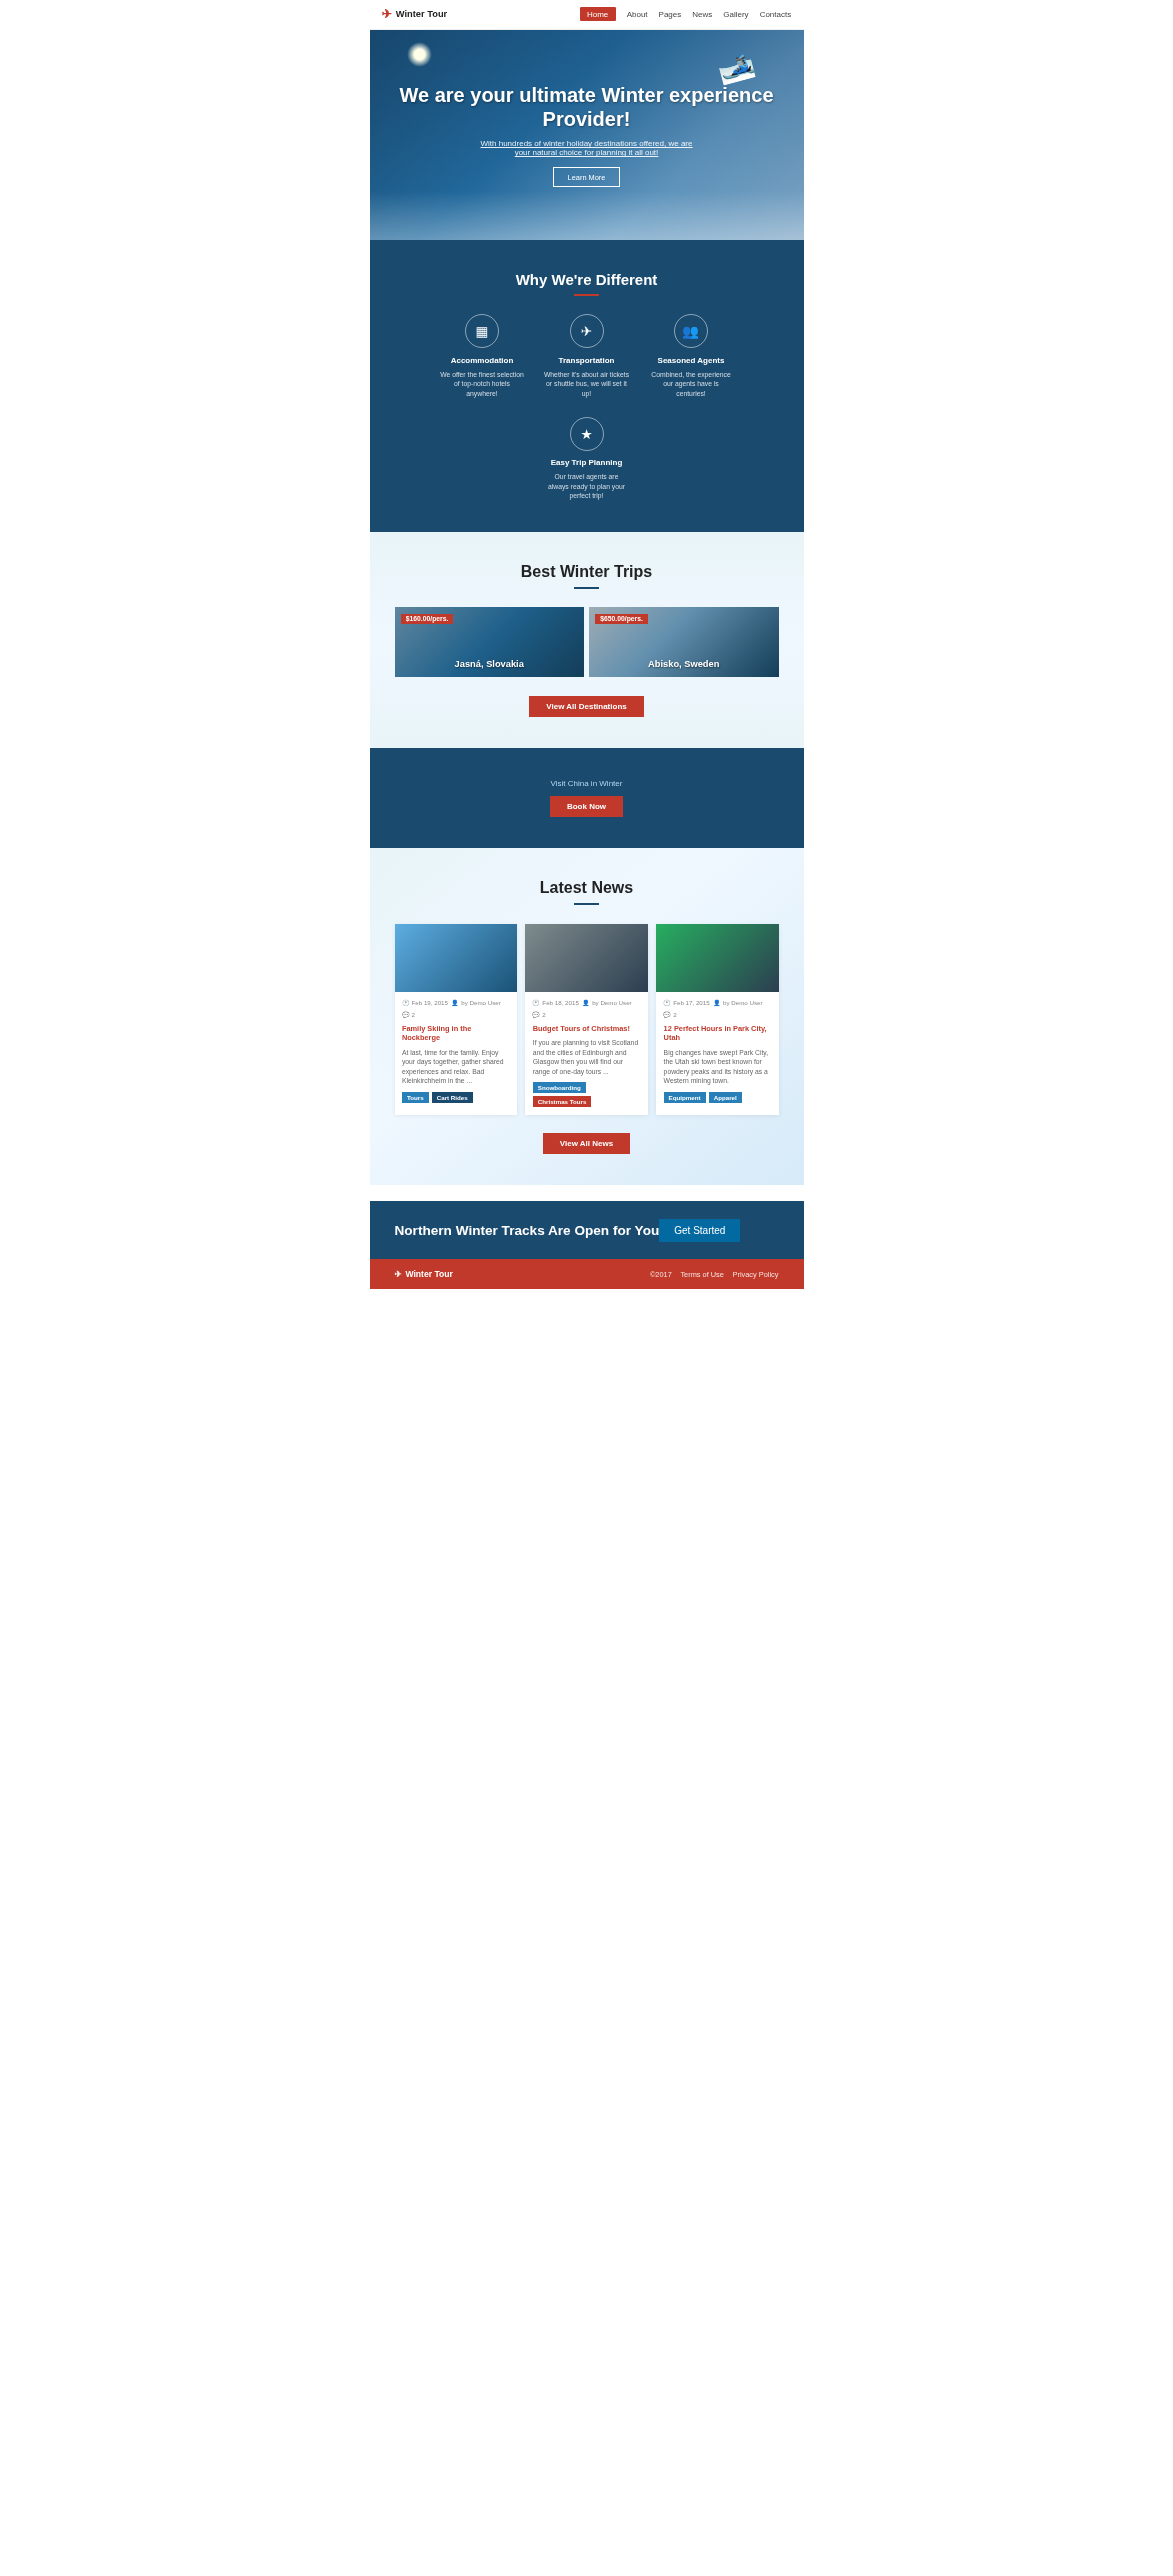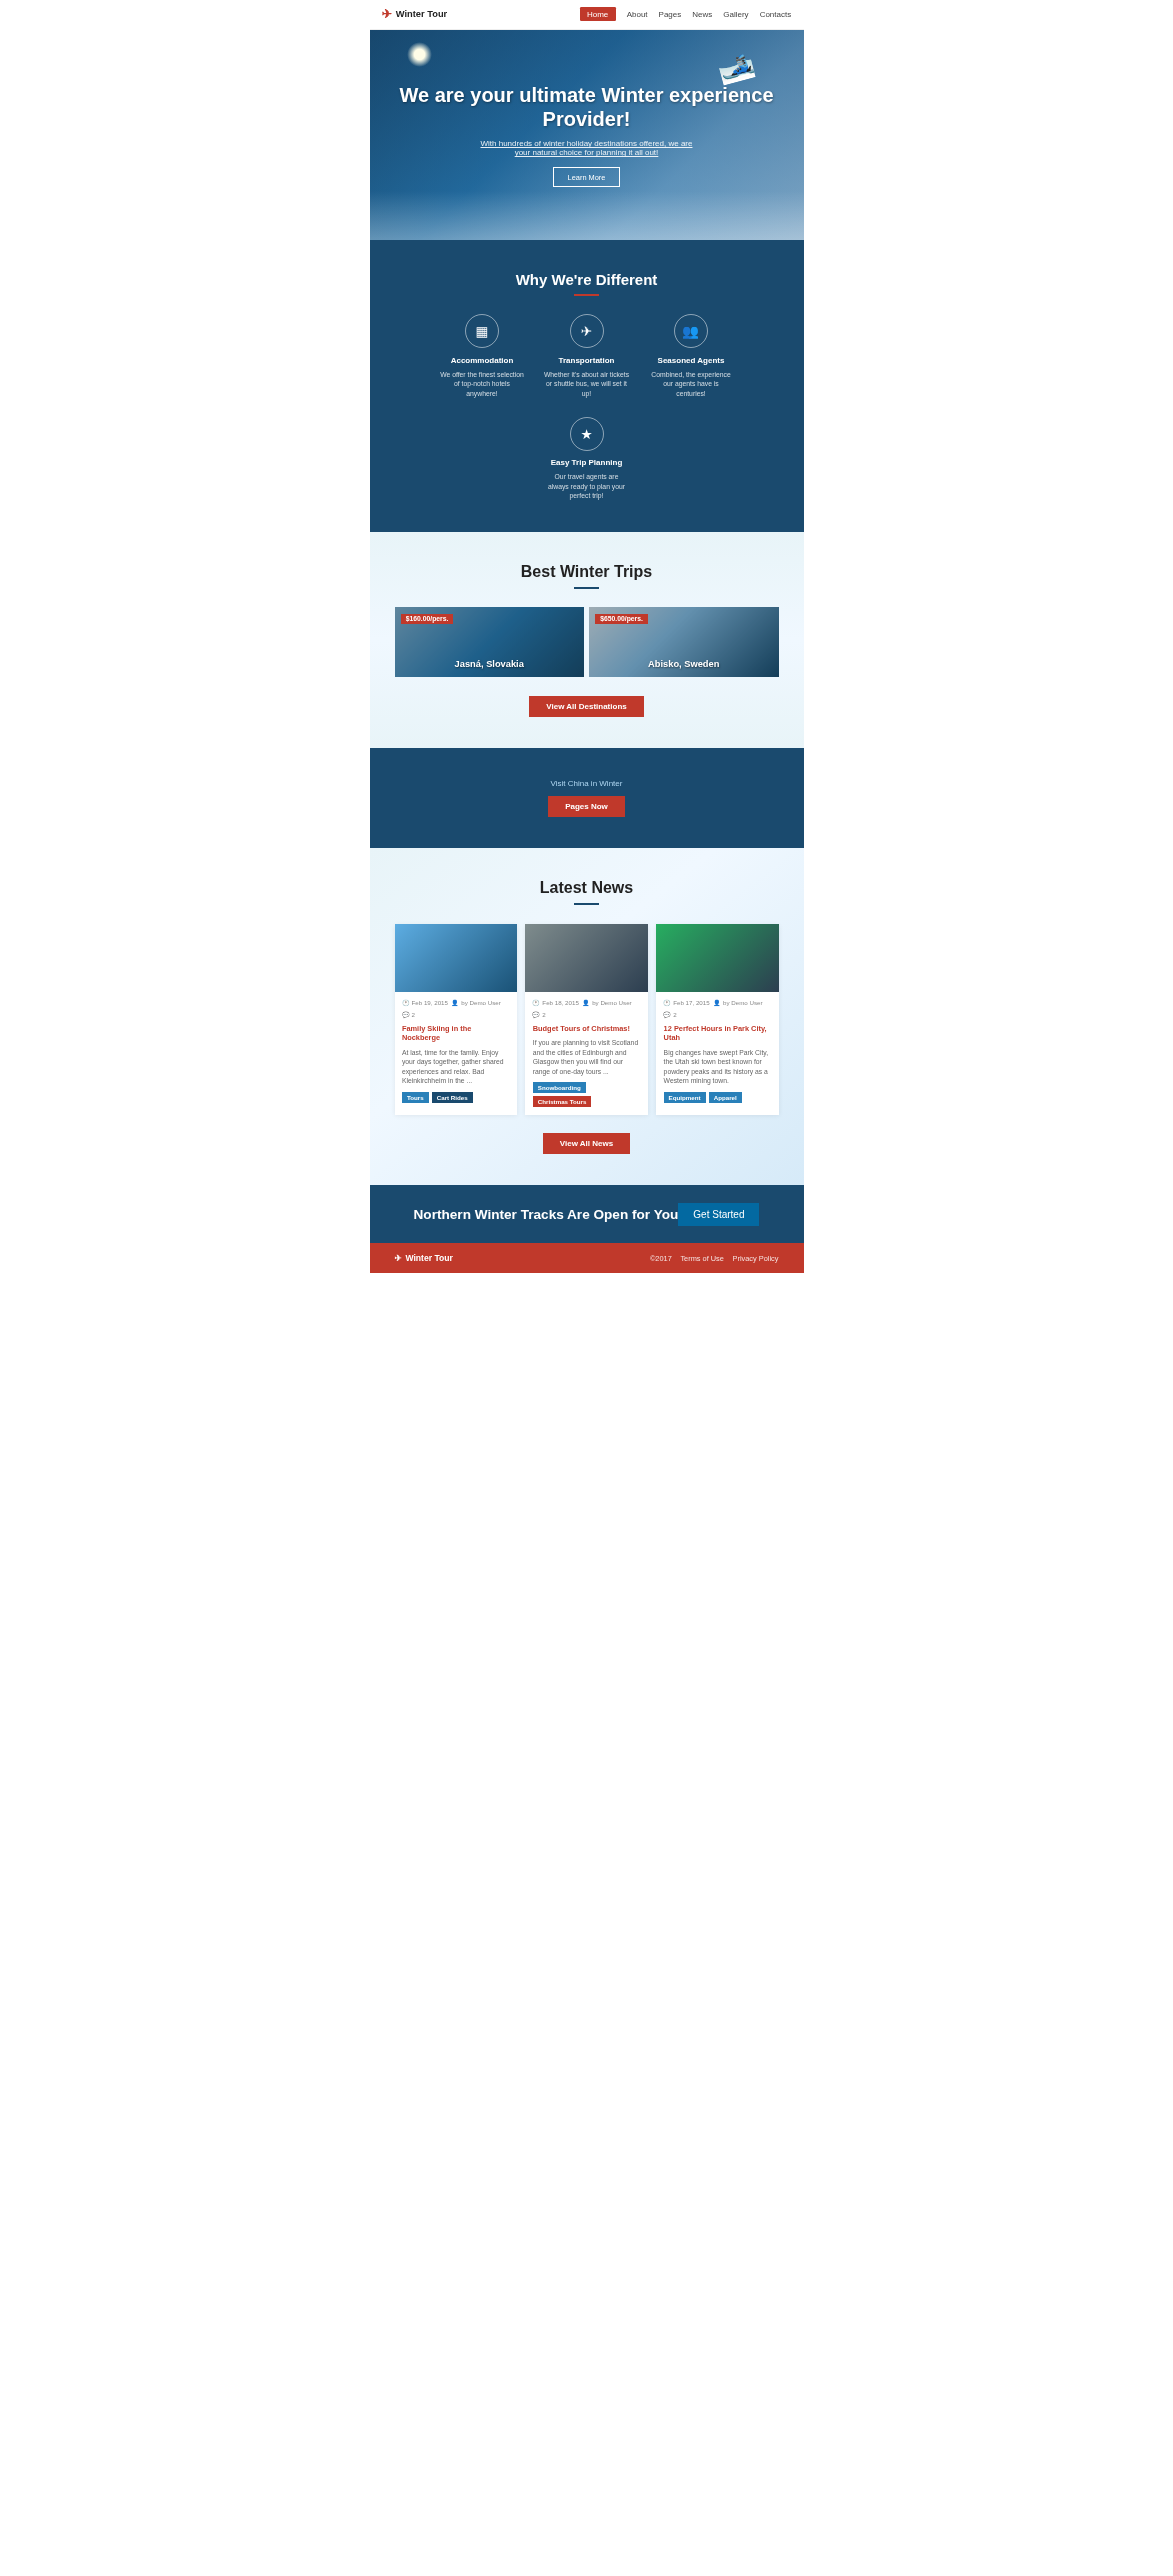--- a/index.html
+++ b/index.html
@@ -309,21 +309,22 @@
     .tag-blue { background: #2980b9; }
     .tag-red { background: #c0392b; }
     .tag-dark { background: #1a4a6e; }
 
     
     .cta-section {
       background: #1a4a6e;
       padding: 17.3px 25px;
       display: flex;
       align-items: center;
-      justify-content: center;
+      justify-content: flex-start;
+      margin-top: 16px;
     }
     .cta-section h2 {
       color: #fff;
       font-size: 13.6px;
       font-weight: bold;
     }
     .get-started-btn {
       background: #0369a1;
       color: #fff;
       padding: 6.2px 15px;
@@ -430,21 +431,21 @@
       <div class="trip-overlay"></div>
       <span class="trip-price">$650.00/pers.</span>
       <span class="trip-name">Abisko, Sweden</span>
     </div>
   </div>
   <a class="view-all-btn">View All Destinations</a>
 </section>
 
 <section class="promo-section">
   <p class="promo-small">Visit China in Winter</p>
-  <a class="book-btn">Pages Now</a>
+  <a class="book-btn">Book Now</a>
 </section>
 
 <section class="news-section">
   <h2>Latest News</h2>
   <div class="section-divider-dark"></div>
   <div class="news-grid">
 
     <div class="news-card">
       <div class="news-img news-img-1"></div>
       <div class="news-body">

